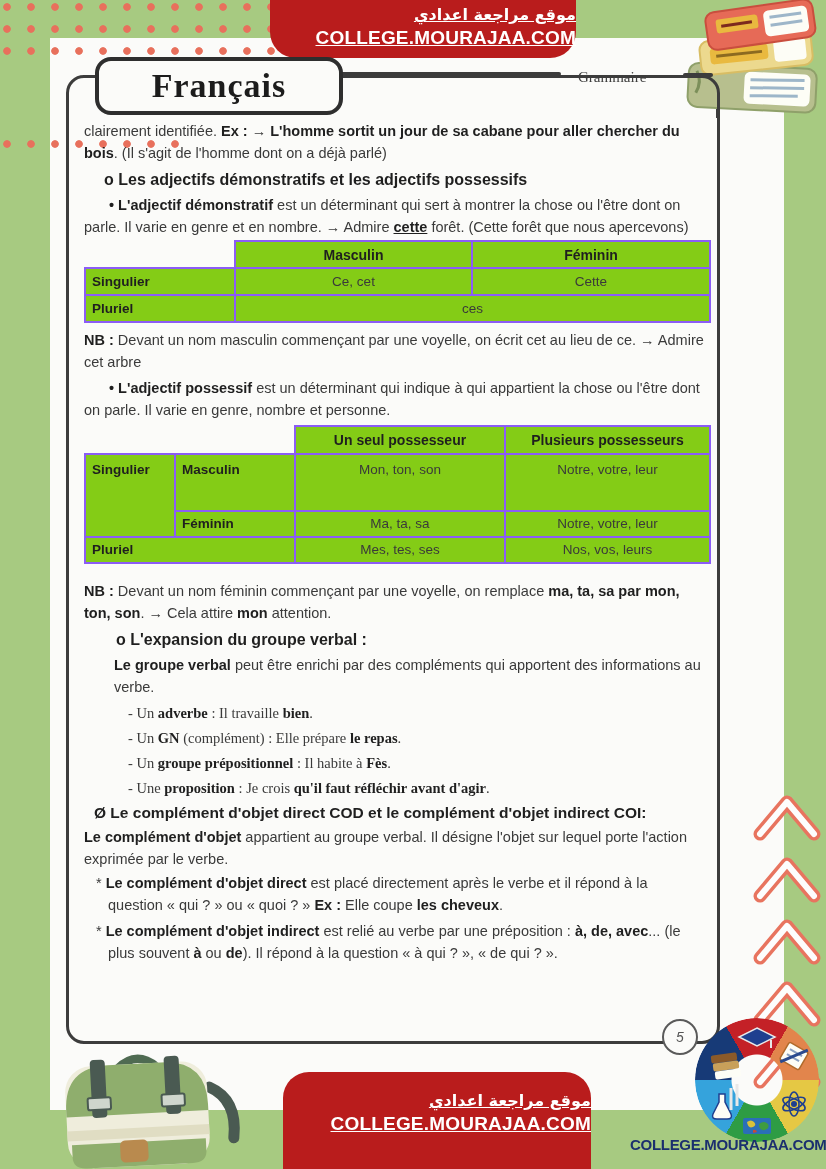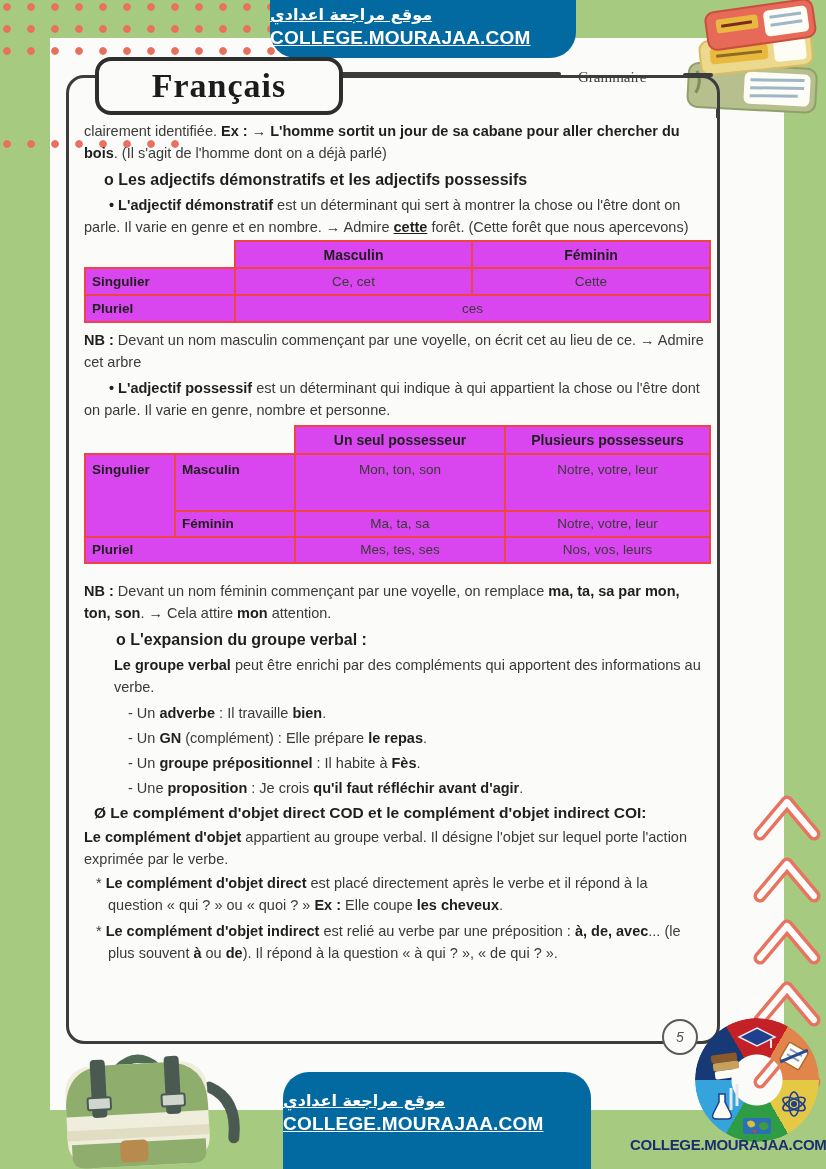--- a/index.html
+++ b/index.html
@@ -5,21 +5,21 @@
   html,body{margin:0;padding:0;}
   body{width:826px;height:1169px;position:relative;overflow:hidden;
        background:#a7ca81;font-family:"Liberation Sans",sans-serif;}
   .abs{position:absolute;}
   .u{text-decoration:underline;}
 
   
   #paper{left:50px;top:38px;width:734px;height:1072px;background:#fbfbf9;}
 
   
-  .banner-tab{background:#0369a1;color:#fff;text-align:left;}
+  .banner-tab{background:#b91c1c;color:#fff;text-align:right;}
   #top-tab{left:270px;top:0;width:306px;height:58px;border-radius:0 0 26px 26px;padding-top:4px;box-sizing:border-box;}
   .site-ar{font-family:"DejaVu Sans",sans-serif;font-weight:bold;font-size:16px;
            text-decoration:underline;line-height:22px;display:block;}
   .site-url{font-weight:bold;font-size:19px;text-decoration:underline;line-height:24px;display:block;letter-spacing:.2px;}
   #bottom-band{left:0;top:1110px;width:826px;height:59px;background:#a7ca81;}
   #footer-tab{left:283px;top:1072px;width:308px;height:97px;border-radius:26px 26px 0 0;padding-top:18px;box-sizing:border-box;}
 
   
   .dots{background-image:radial-gradient(circle at 5px 5px,#e8705c 3.4px,rgba(0,0,0,0) 4.2px);
         background-size:24px 22px;}
@@ -38,26 +38,26 @@
   
   #content{left:84px;top:120px;width:622px;color:#3a3a3a;font-size:14.5px;line-height:22px;}
   #content b{color:#1f1f1f;}
   .para{margin:0 0 2px 0;}
   .mb4{margin-bottom:4px;}
   .h-line{font-size:16px;line-height:24px;margin:0 0 2px 20px;}
   .h-line2{font-size:16px;line-height:24px;margin:0 0 2px 32px;}
   .h-line3{font-size:15.5px;line-height:22px;margin:0 0 2px 10px;}
   .hang-bullet{text-indent:25px;}
   .indent30{margin-left:30px;}
-  .list-item{margin:0 0 3px 44px;}
+  .list-item{margin:0 0 3px 44px;font-family:Liberation Serif, serif;}
   .hang-star{padding-left:20px;text-indent:-12px;margin-left:4px;}
 
   
   table{border-collapse:collapse;width:625px;table-layout:fixed;}
-  td,th{border:2px solid #ef4444;font-size:13.5px;color:#3a3a3a;padding:1px 6px;background:#d946ef;}
+  td,th{border:2px solid #8b5cf6;font-size:13.5px;color:#3a3a3a;padding:1px 6px;background:#84cc16;}
   th{font-size:14px;color:#1f1f1f;}
   .ghost{border:none;background:transparent;}
   .rowlabel{font-weight:bold;color:#1f1f1f;text-align:left;}
   .cellc{text-align:center;margin-top:22px;}
   #table1{margin:2px 0 6px 0;}
   #table2{margin:4px 0 16px 0;}
   #table1 th,#table1 td{height:23px;}
   #table2 th{height:24px;}
   .tall{height:50px;vertical-align:top;padding-top:4px;}
 

